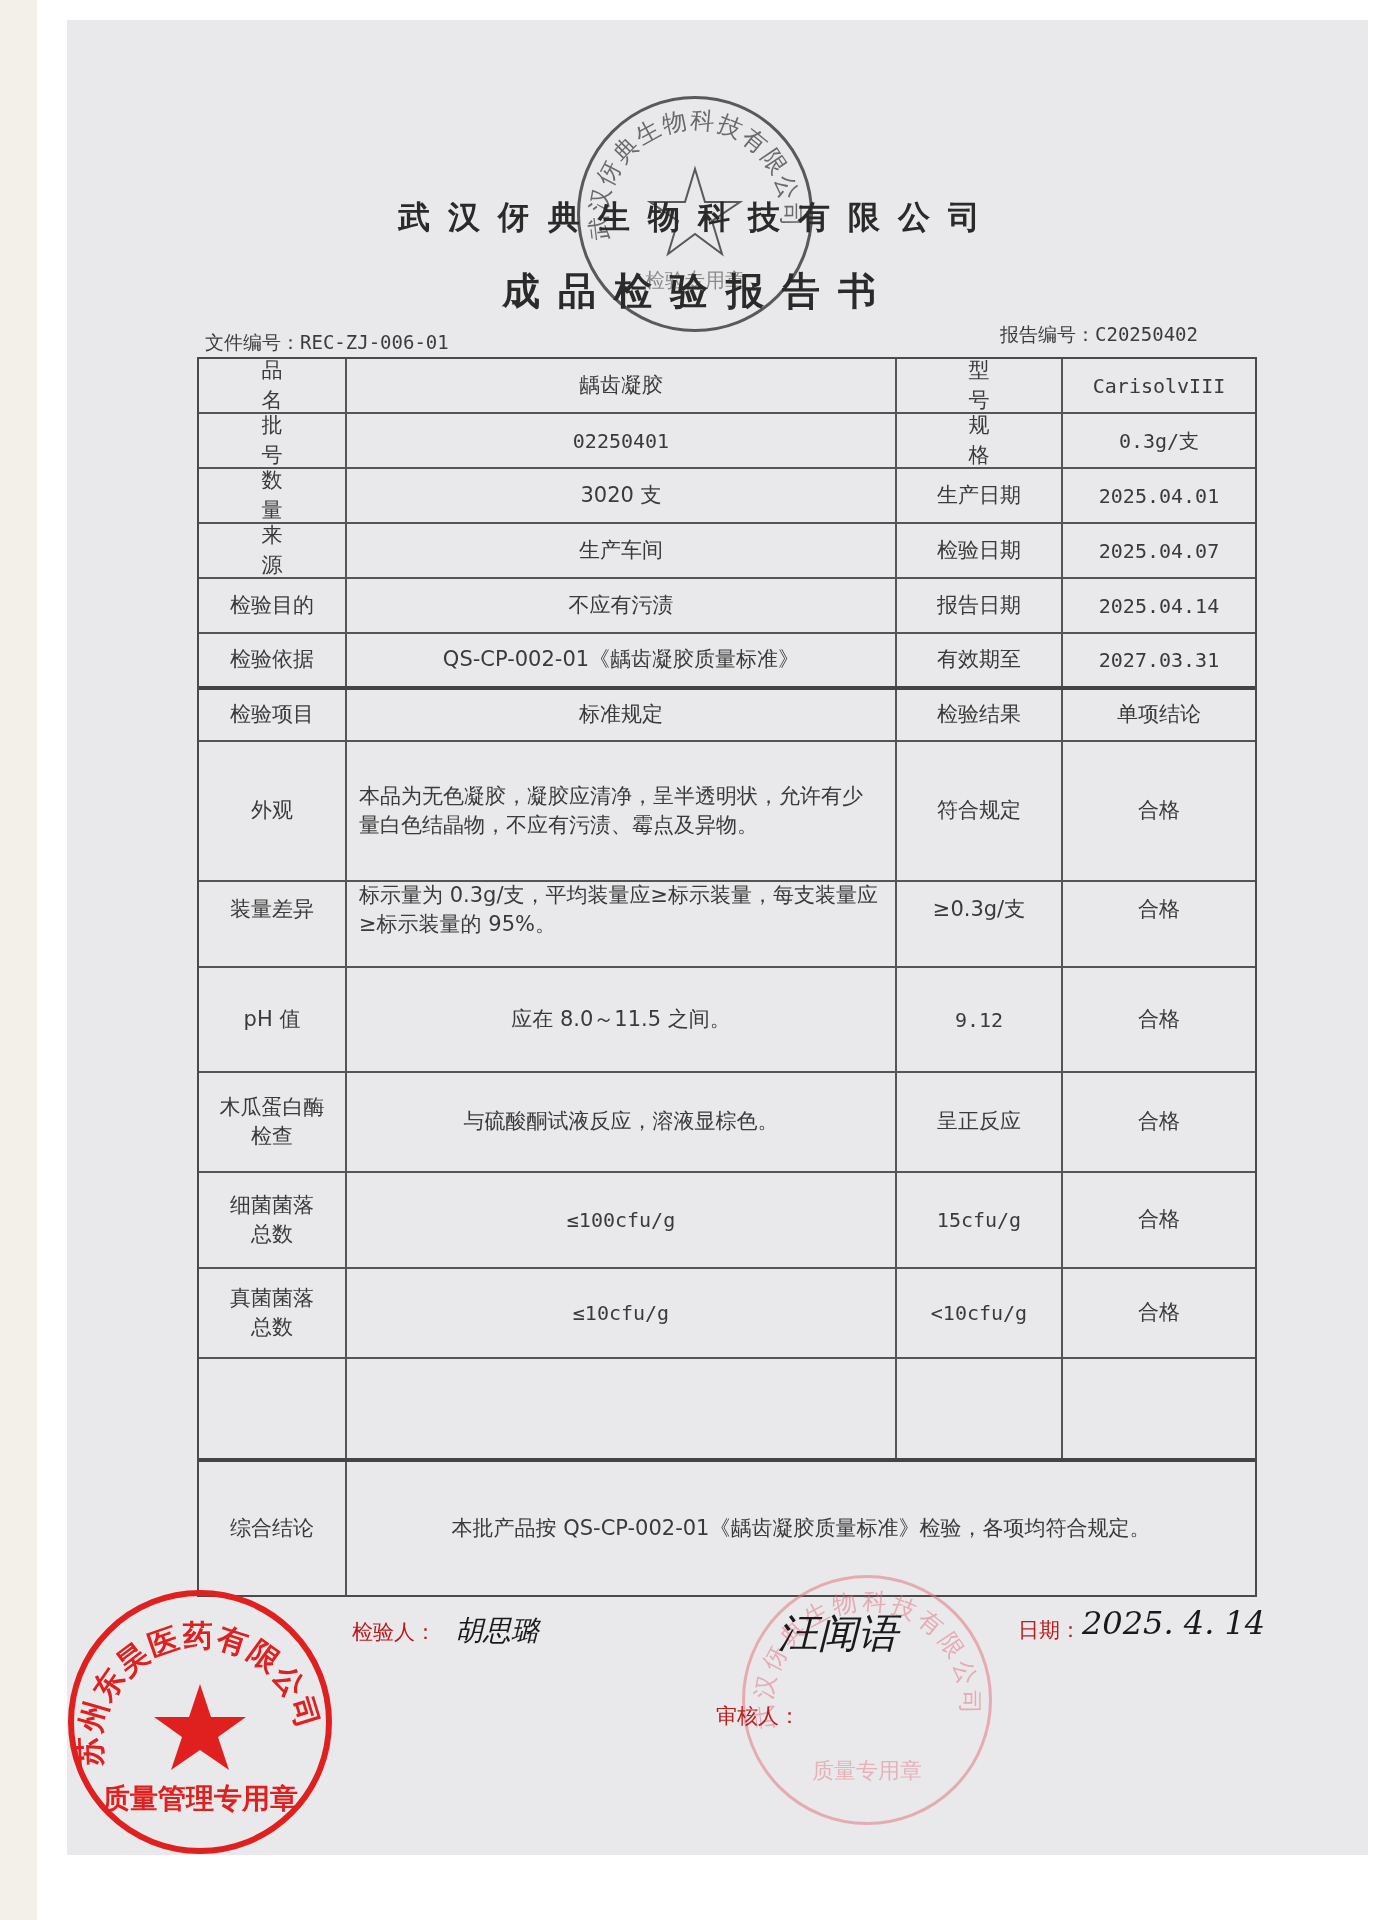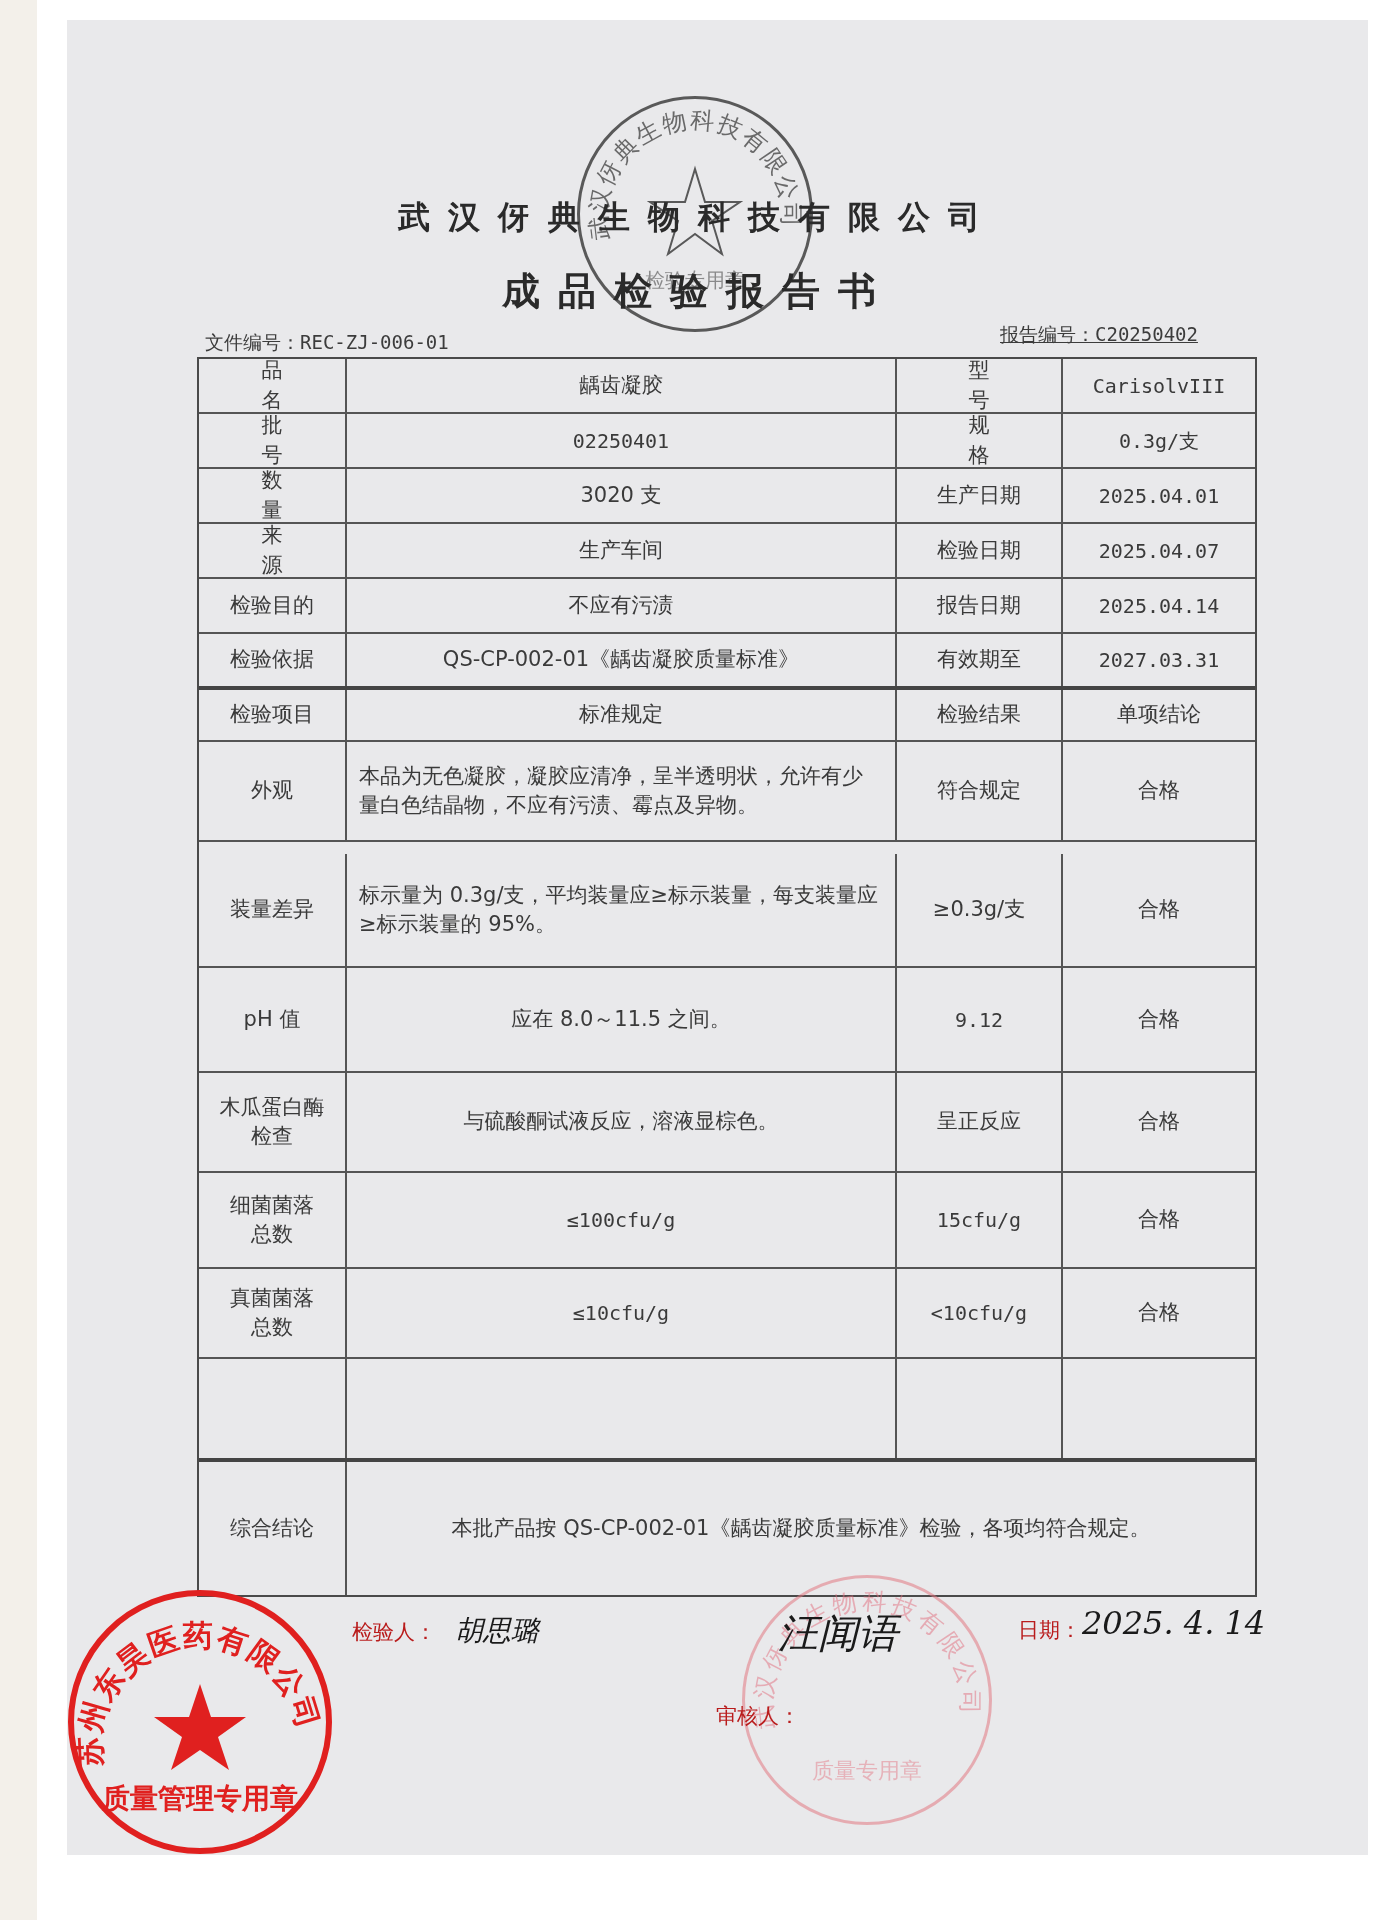--- a/index.html
+++ b/index.html
@@ -72,21 +72,21 @@
     <text x="115" y="188" text-anchor="middle" font-size="20" fill="rgba(60,60,60,0.55)" font-family="DejaVu Sans, sans-serif">检验专用章</text>
   </svg>
 </div>
 
 <div class="abs title1">武汉伢典生物科技有限公司</div>
 <div class="abs title2">成品检验报告书</div>
 
 <div class="abs meta" style="left:205px;top:330px;">
   <span class="lbl">文件编号：</span><span>REC-ZJ-006-01</span>
 </div>
-<div class="abs meta" style="left:1000px;top:322px;text-decoration:underline;">
+<div class="abs meta" style="left:1000px;top:322px;">
   <span class="lbl">报告编号：</span><span>C20250402</span>
 </div>
 
 <div class="tbl">
 
   <div class="row" style="top:0;height:55px">
     <div class="cell c1 spaced2">品名</div>
     <div class="cell c2">龋齿凝胶</div>
     <div class="cell c3 spaced2">型号</div>
     <div class="cell c4 mono">CarisolvIII</div>
@@ -122,21 +122,21 @@
     <div class="cell c4 mono">2027.03.31</div>
   </div>
 
   <div class="row" style="top:331px;height:52px">
     <div class="cell c1">检验项目</div>
     <div class="cell c2">标准规定</div>
     <div class="cell c3">检验结果</div>
     <div class="cell c4">单项结论</div>
   </div>
 
-  <div class="row" style="top:383px;height:100px">
+  <div class="row" style="top:383px;height:140px">
     <div class="cell c1">外观</div>
     <div class="cell c3">符合规定</div>
     <div class="cell c2 left-text">本品为无色凝胶，凝胶应清净，呈半透明状，允许有少量白色结晶物，不应有污渍、霉点及异物。</div>
     <div class="cell c4">合格</div>
   </div>
   <div class="row" style="top:495px;height:114px">
     <div class="cell c1">装量差异</div>
     <div class="cell c2 left-text">标示量为 0.3g/支，平均装量应≥标示装量，每支装量应≥标示装量的 95%。</div>
     <div class="cell c3">≥0.3g/支</div>
     <div class="cell c4">合格</div>

